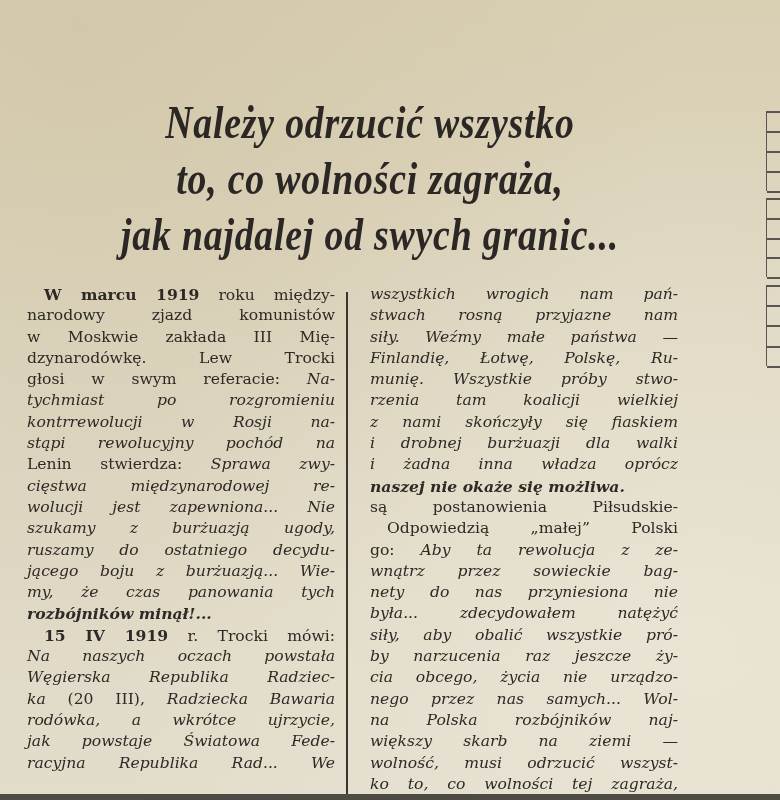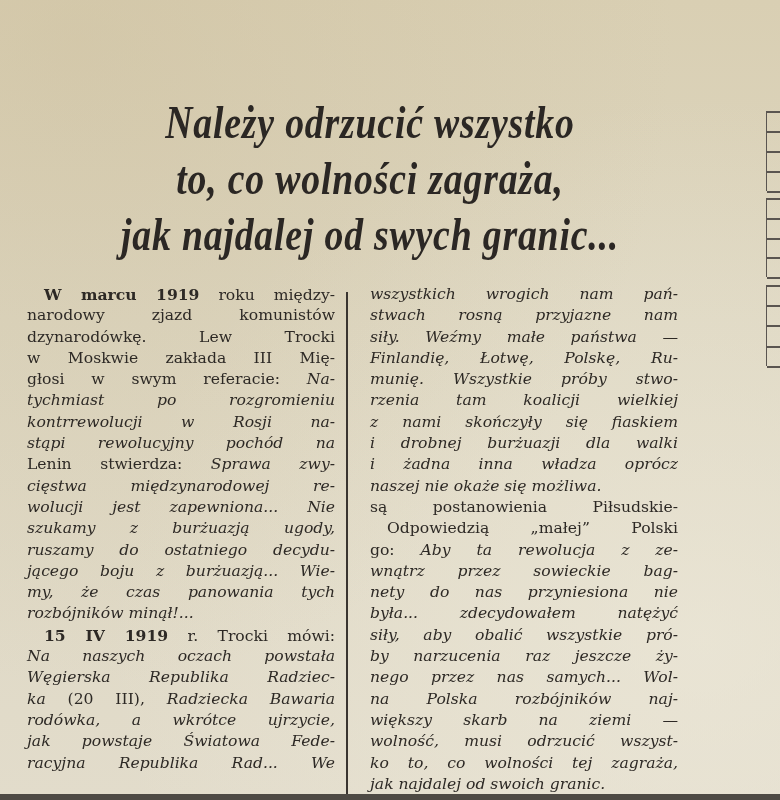--- a/index.html
+++ b/index.html
@@ -28,21 +28,21 @@
   .col {
     position: absolute; top: 284px;
     font-family: "DejaVu Serif", serif;
     font-size: 15.6px; line-height: 21.3px;
     color: #2d2925;
     text-align: justify;
   }
   .col-left { left: 27px; width: 308px; }
   .col-right { left: 370px; width: 308px; }
   .line { display: block; white-space: nowrap; text-align-last: justify; height: 21.3px; }
-  .line.last { text-align-last: left; }
+  .line.last { text-align-last: left; font-weight: bold; }
   .indent { padding-left: 17px; }
   .it { font-style: italic; }
   .b { font-weight: bold; }
   .divider {
     position: absolute; left: 346px; top: 292px; width: 2px; height: 508px;
     background: #3a3530;
   }
   .edge-boxes { position: absolute; left: 766px; top: 0; width: 14px; height: 800px; }
   .box-group {
     position: absolute; left: 0; width: 14px;
@@ -58,22 +58,22 @@
 
   <div class="headline">
     <div>Należy odrzucić wszystko</div>
     <div>to, co wolności zagraża,</div>
     <div>jak najdalej od swych granic...</div>
   </div>
 
   <div class="col col-left" id="col-left">
       <span class="line indent"><span class="b">W marcu 1919</span><span> roku między-</span></span>
       <span class="line"><span>narodowy zjazd komunistów</span></span>
+      <span class="line"><span>w Moskwie zakłada III Mię-</span></span>
       <span class="line"><span>dzynarodówkę. Lew Trocki</span></span>
-      <span class="line"><span>w Moskwie zakłada III Mię-</span></span>
       <span class="line"><span>głosi w swym referacie: </span><span class="it">Na-</span></span>
       <span class="line"><span class="it">tychmiast po rozgromieniu</span></span>
       <span class="line"><span class="it">kontrrewolucji w Rosji na-</span></span>
       <span class="line"><span class="it">stąpi rewolucyjny pochód na</span></span>
       <span class="line"><span>Lenin stwierdza: </span><span class="it">Sprawa zwy-</span></span>
       <span class="line"><span class="it">cięstwa międzynarodowej re-</span></span>
       <span class="line"><span class="it">wolucji jest zapewniona... Nie</span></span>
       <span class="line"><span class="it">szukamy z burżuazją ugody,</span></span>
       <span class="line"><span class="it">ruszamy do ostatniego decydu-</span></span>
       <span class="line"><span class="it">jącego boju z burżuazją... Wie-</span></span>
@@ -100,20 +100,21 @@
       <span class="line"><span class="it">i żadna inna władza oprócz</span></span>
       <span class="line last"><span class="it">naszej nie okaże się możliwa.</span></span>
       <span class="line"><span>są postanowienia Piłsudskie-</span></span>
       <span class="line indent"><span>Odpowiedzią „małej” Polski</span></span>
       <span class="line"><span>go: </span><span class="it">Aby ta rewolucja z ze-</span></span>
       <span class="line"><span class="it">wnątrz przez sowieckie bag-</span></span>
       <span class="line"><span class="it">nety do nas przyniesiona nie</span></span>
       <span class="line"><span class="it">była... zdecydowałem natężyć</span></span>
       <span class="line"><span class="it">siły, aby obalić wszystkie pró-</span></span>
       <span class="line"><span class="it">by narzucenia raz jeszcze ży-</span></span>
+      <span class="line"><span class="it">cia obcego, życia nie urządzo-</span></span>
       <span class="line"><span class="it">nego przez nas samych... Wol-</span></span>
       <span class="line"><span class="it">na Polska rozbójników naj-</span></span>
       <span class="line"><span class="it">większy skarb na ziemi —</span></span>
       <span class="line"><span class="it">wolność, musi odrzucić wszyst-</span></span>
       <span class="line"><span class="it">ko to, co wolności tej zagraża,</span></span>
       <span class="line last"><span class="it">jak najdalej od swoich granic.</span></span>
     </div>
 
   <div class="edge-boxes" id="edge-boxes">
       <div class="box-group" style="top: 111px; height: 80px;">

